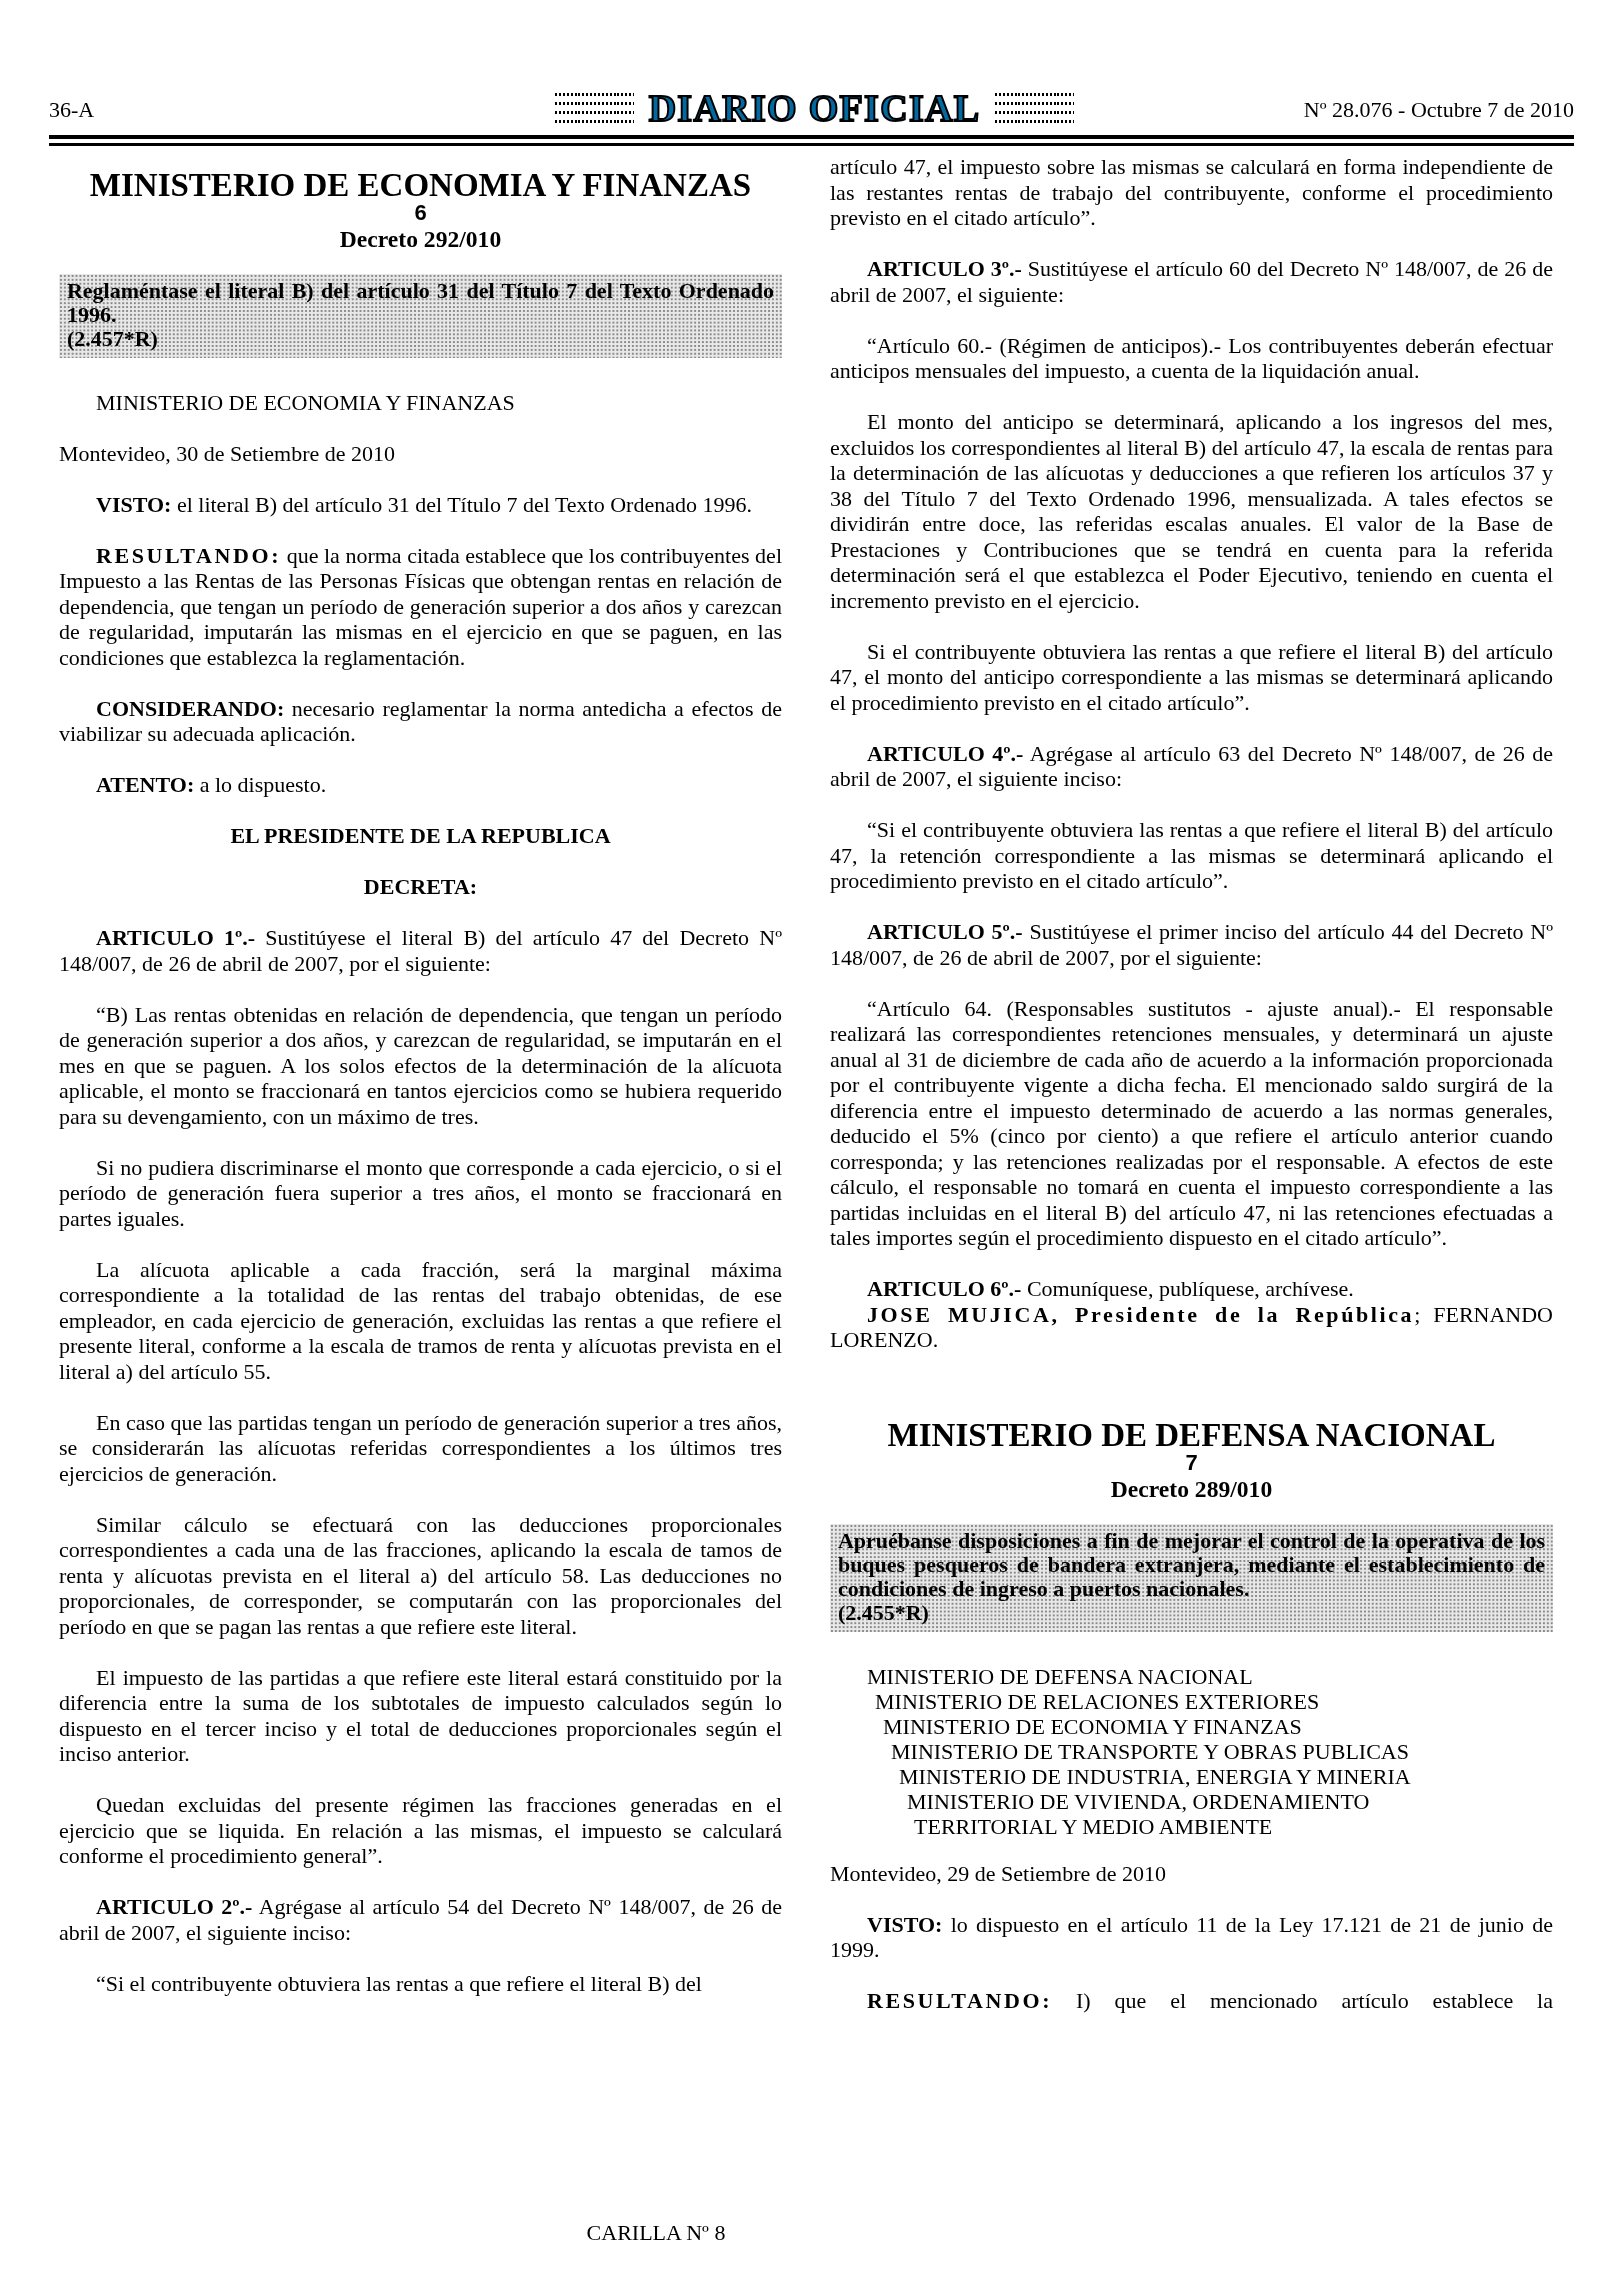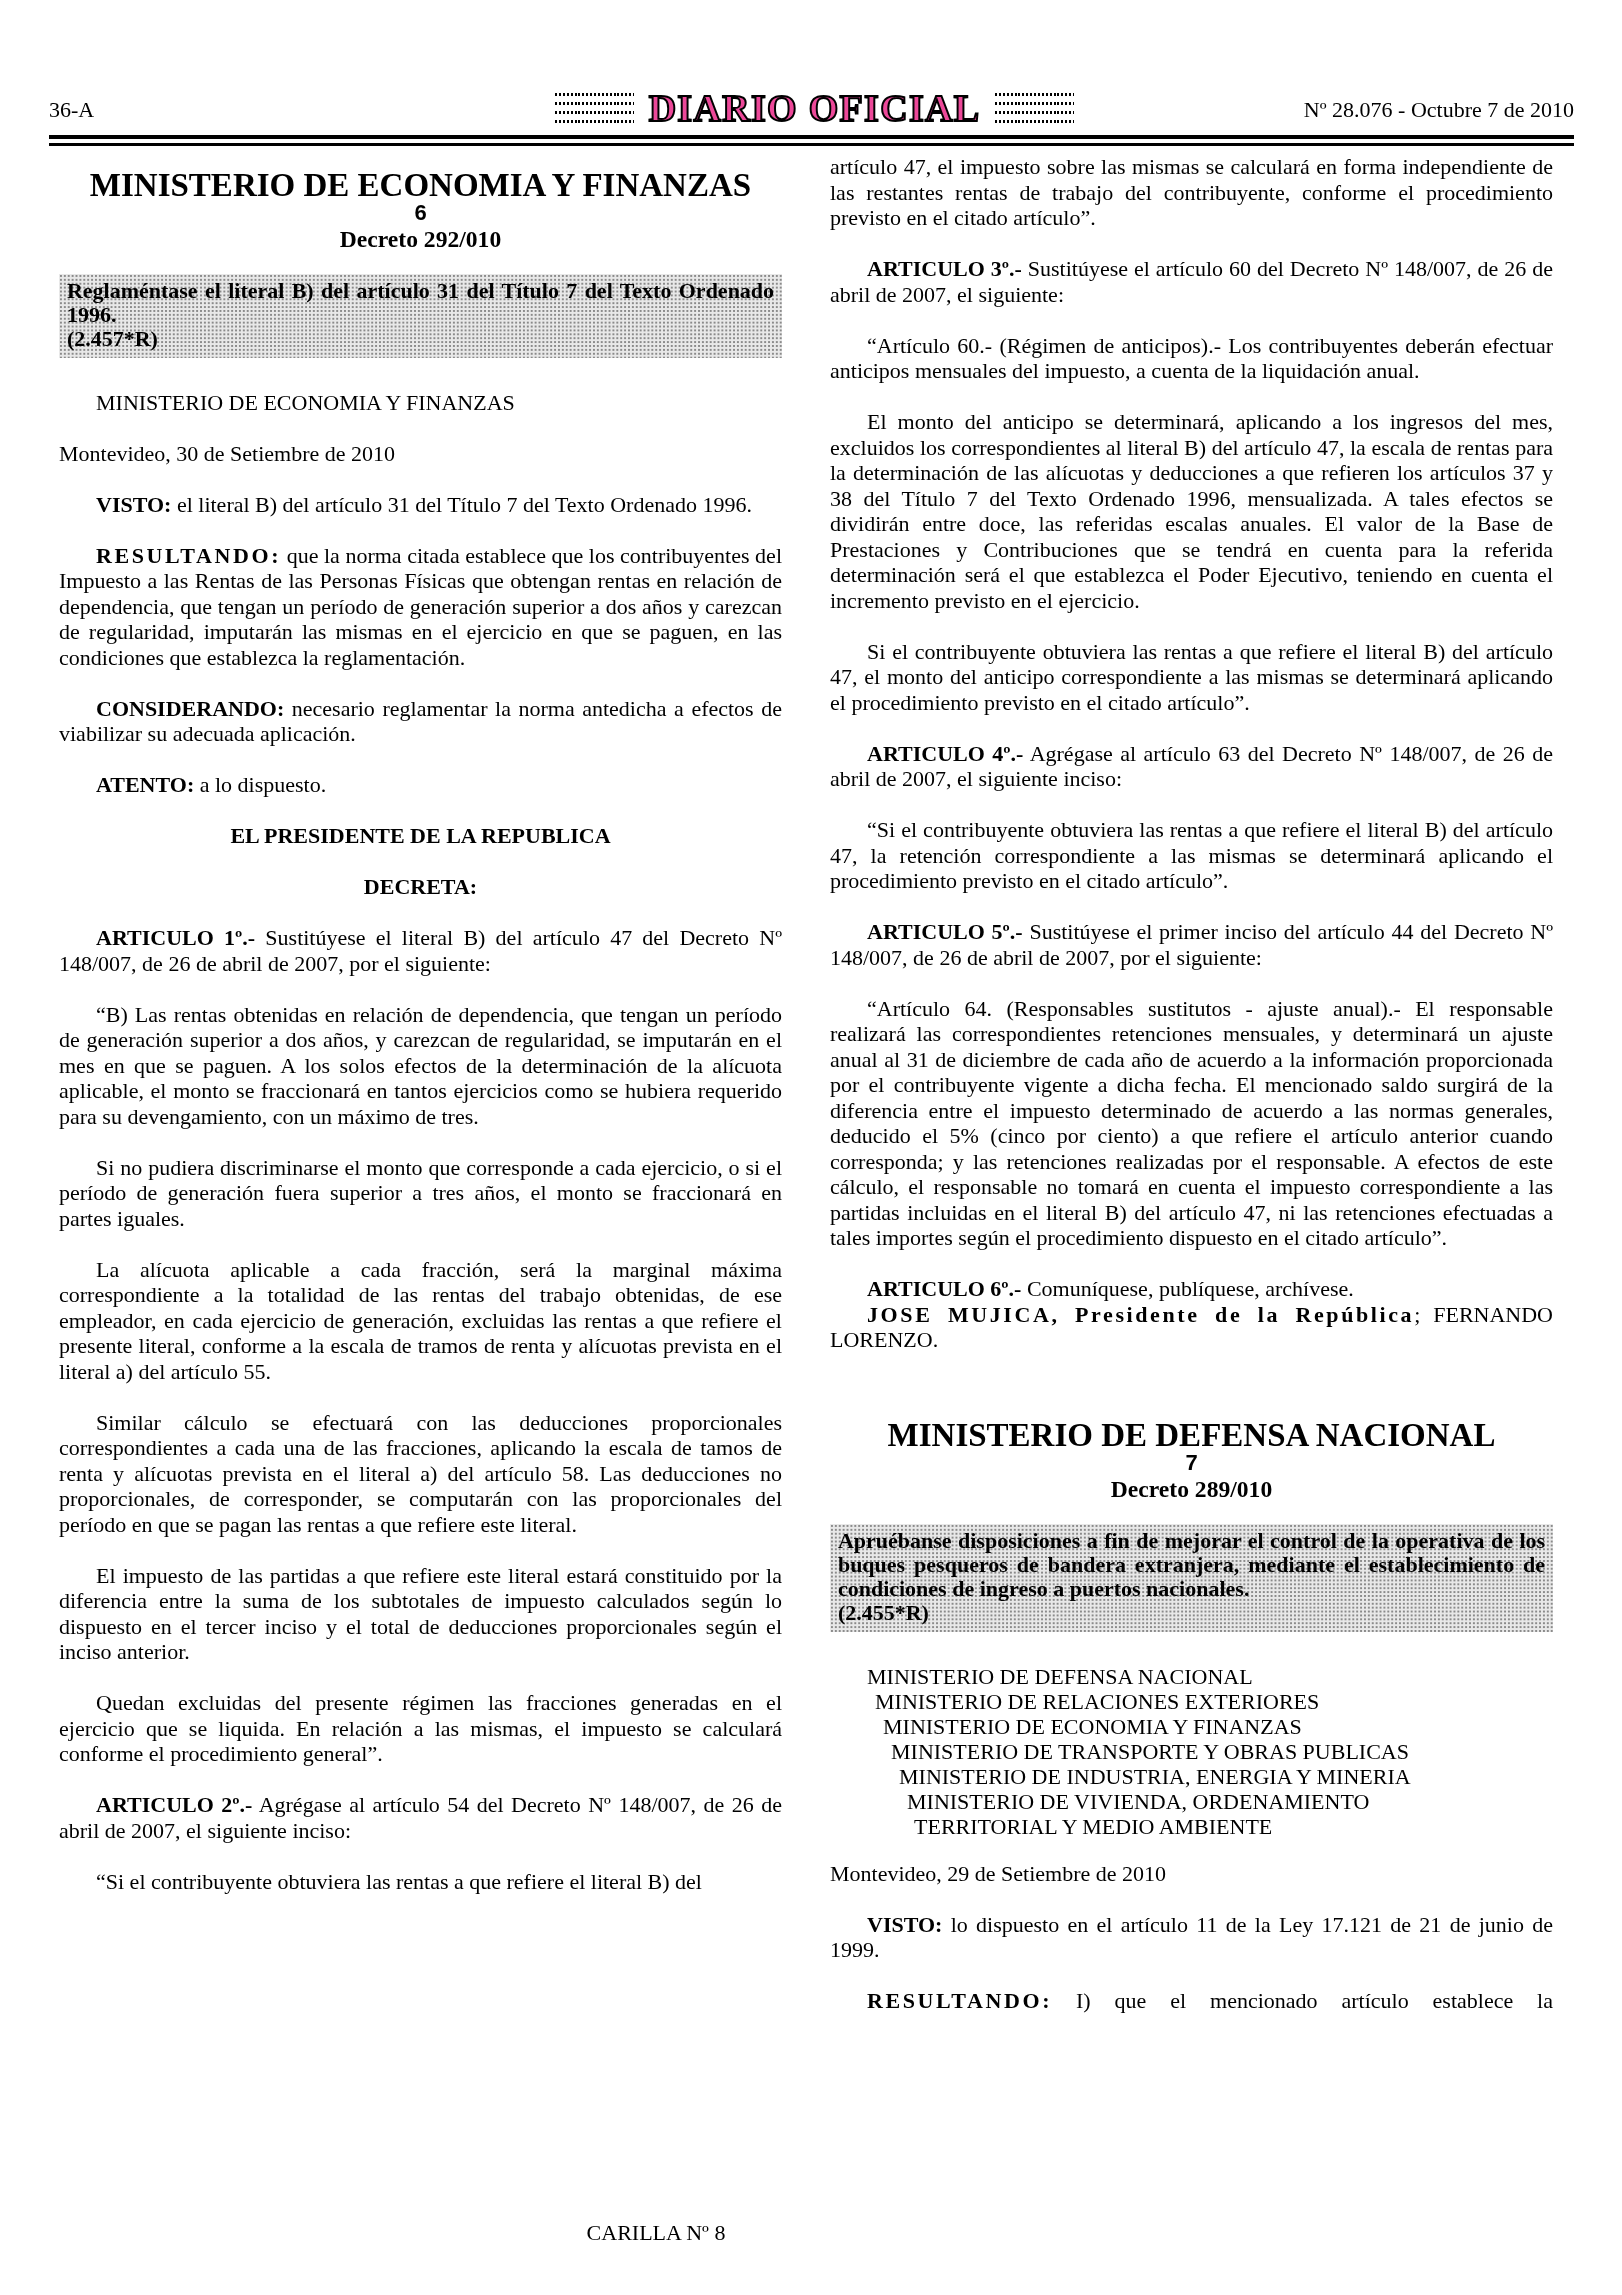--- a/index.html
+++ b/index.html
@@ -7,21 +7,21 @@
          font-family: "Liberation Serif", "DejaVu Serif", serif; color: #000; }
   .header { position: absolute; left: 49px; top: 85px; width: 1525px; height: 59px; }
   .hdr-left { position: absolute; left: 0; top: 11.8px; font-size: 22px; }
   .hdr-right { position: absolute; right: 0; top: 11.8px; font-size: 22px; }
   .masthead { position: absolute; left: 504px; top: 0; width: 523px; height: 46px;
               display: flex; align-items: center; justify-content: center; gap: 14.4px; }
   .mast-lines { width: 79px; height: 31px; display: flex; flex-direction: column; justify-content: space-between; }
   .mast-lines span { display: block; height: 3.9px;
                      background: repeating-linear-gradient(90deg, #000 0 2px, #fff 2px 3.9px); }
   .mast-title { font-family: "Liberation Serif", "DejaVu Serif", serif; font-weight: bold;
-                font-size: 38px; letter-spacing: 1.3px; color: #ec4899;
+                font-size: 38px; letter-spacing: 1.3px; color: #0369a1;
                 -webkit-text-stroke: 2px #000; text-stroke: 2px #000; line-height: 1; }
   .rule { position: absolute; left: 49px; width: 1525px; background: #000; }
   .rule1 { top: 135px; height: 3.9px; }
   .rule2 { top: 143px; height: 3.3px; }
 
   .col { position: absolute; top: 154px; width: 723px; font-size: 22px; line-height: 25.5px; }
   .col-left { left: 59px; }
   .col-right { left: 830px; }
   .p { margin: 0 0 25.5px 0; text-align: justify; text-indent: 37px; }
   .p.noind { text-indent: 0; }
@@ -81,20 +81,21 @@
   <p class="p"><span class="b">VISTO:</span><span> el literal B) del artículo 31 del Título 7 del Texto Ordenado 1996.</span></p>
   <p class="p"><span class="b spaced">RESULTANDO:</span><span> que la norma citada establece que los contribuyentes del Impuesto a las Rentas de las Personas Físicas que obtengan rentas en relación de dependencia, que tengan un período de generación superior a dos años y carezcan de regularidad, imputarán las mismas en el ejercicio en que se paguen, en las condiciones que establezca la reglamentación.</span></p>
   <p class="p"><span class="b">CONSIDERANDO:</span><span> necesario reglamentar la norma antedicha a efectos de viabilizar su adecuada aplicación.</span></p>
   <p class="p"><span class="b">ATENTO:</span><span> a lo dispuesto.</span></p>
   <p class="p center b">EL PRESIDENTE DE LA REPUBLICA</p>
   <p class="p center b">DECRETA:</p>
   <p class="p"><span class="b">ARTICULO 1º.-</span><span> Sustitúyese el literal B) del artículo 47 del Decreto Nº 148/007, de 26 de abril de 2007, por el siguiente:</span></p>
   <p class="p">“B) Las rentas obtenidas en relación de dependencia, que tengan un período de generación superior a dos años, y carezcan de regularidad, se imputarán en el mes en que se paguen. A los solos efectos de la determinación de la alícuota aplicable, el monto se fraccionará en tantos ejercicios como se hubiera requerido para su devengamiento, con un máximo de tres.</p>
   <p class="p">Si no pudiera discriminarse el monto que corresponde a cada ejercicio, o si el período de generación fuera superior a tres años, el monto se fraccionará en partes iguales.</p>
   <p class="p">La alícuota aplicable a cada fracción, será la marginal máxima correspondiente a la totalidad de las rentas del trabajo obtenidas, de ese empleador, en cada ejercicio de generación, excluidas las rentas a que refiere el presente literal, conforme a la escala de tramos de renta y alícuotas prevista en el literal a) del artículo 55.</p>
+  <p class="p">En caso que las partidas tengan un período de generación superior a tres años, se considerarán las alícuotas referidas correspondientes a los últimos tres ejercicios de generación.</p>
   <p class="p">Similar cálculo se efectuará con las deducciones proporcionales correspondientes a cada una de las fracciones, aplicando la escala de tamos de renta y alícuotas prevista en el literal a) del artículo 58. Las deducciones no proporcionales, de corresponder, se computarán con las proporcionales del período en que se pagan las rentas a que refiere este literal.</p>
   <p class="p">El impuesto de las partidas a que refiere este literal estará constituido por la diferencia entre la suma de los subtotales de impuesto calculados según lo dispuesto en el tercer inciso y el total de deducciones proporcionales según el inciso anterior.</p>
   <p class="p">Quedan excluidas del presente régimen las fracciones generadas en el ejercicio que se liquida. En relación a las mismas, el impuesto se calculará conforme el procedimiento general”.</p>
   <p class="p"><span class="b">ARTICULO 2º.-</span><span> Agrégase al artículo 54 del Decreto Nº 148/007, de 26 de abril de 2007, el siguiente inciso:</span></p>
   <p class="p tight">“Si el contribuyente obtuviera las rentas a que refiere el literal B) del</p>
 </div>
 
 <div class="col col-right">
   <p class="p noind">artículo 47, el impuesto sobre las mismas se calculará en forma independiente de las restantes rentas de trabajo del contribuyente, conforme el procedimiento previsto en el citado artículo”.</p>
   <p class="p"><span class="b">ARTICULO 3º.-</span><span> Sustitúyese el artículo 60 del Decreto Nº 148/007, de 26 de abril de 2007, el siguiente:</span></p>

